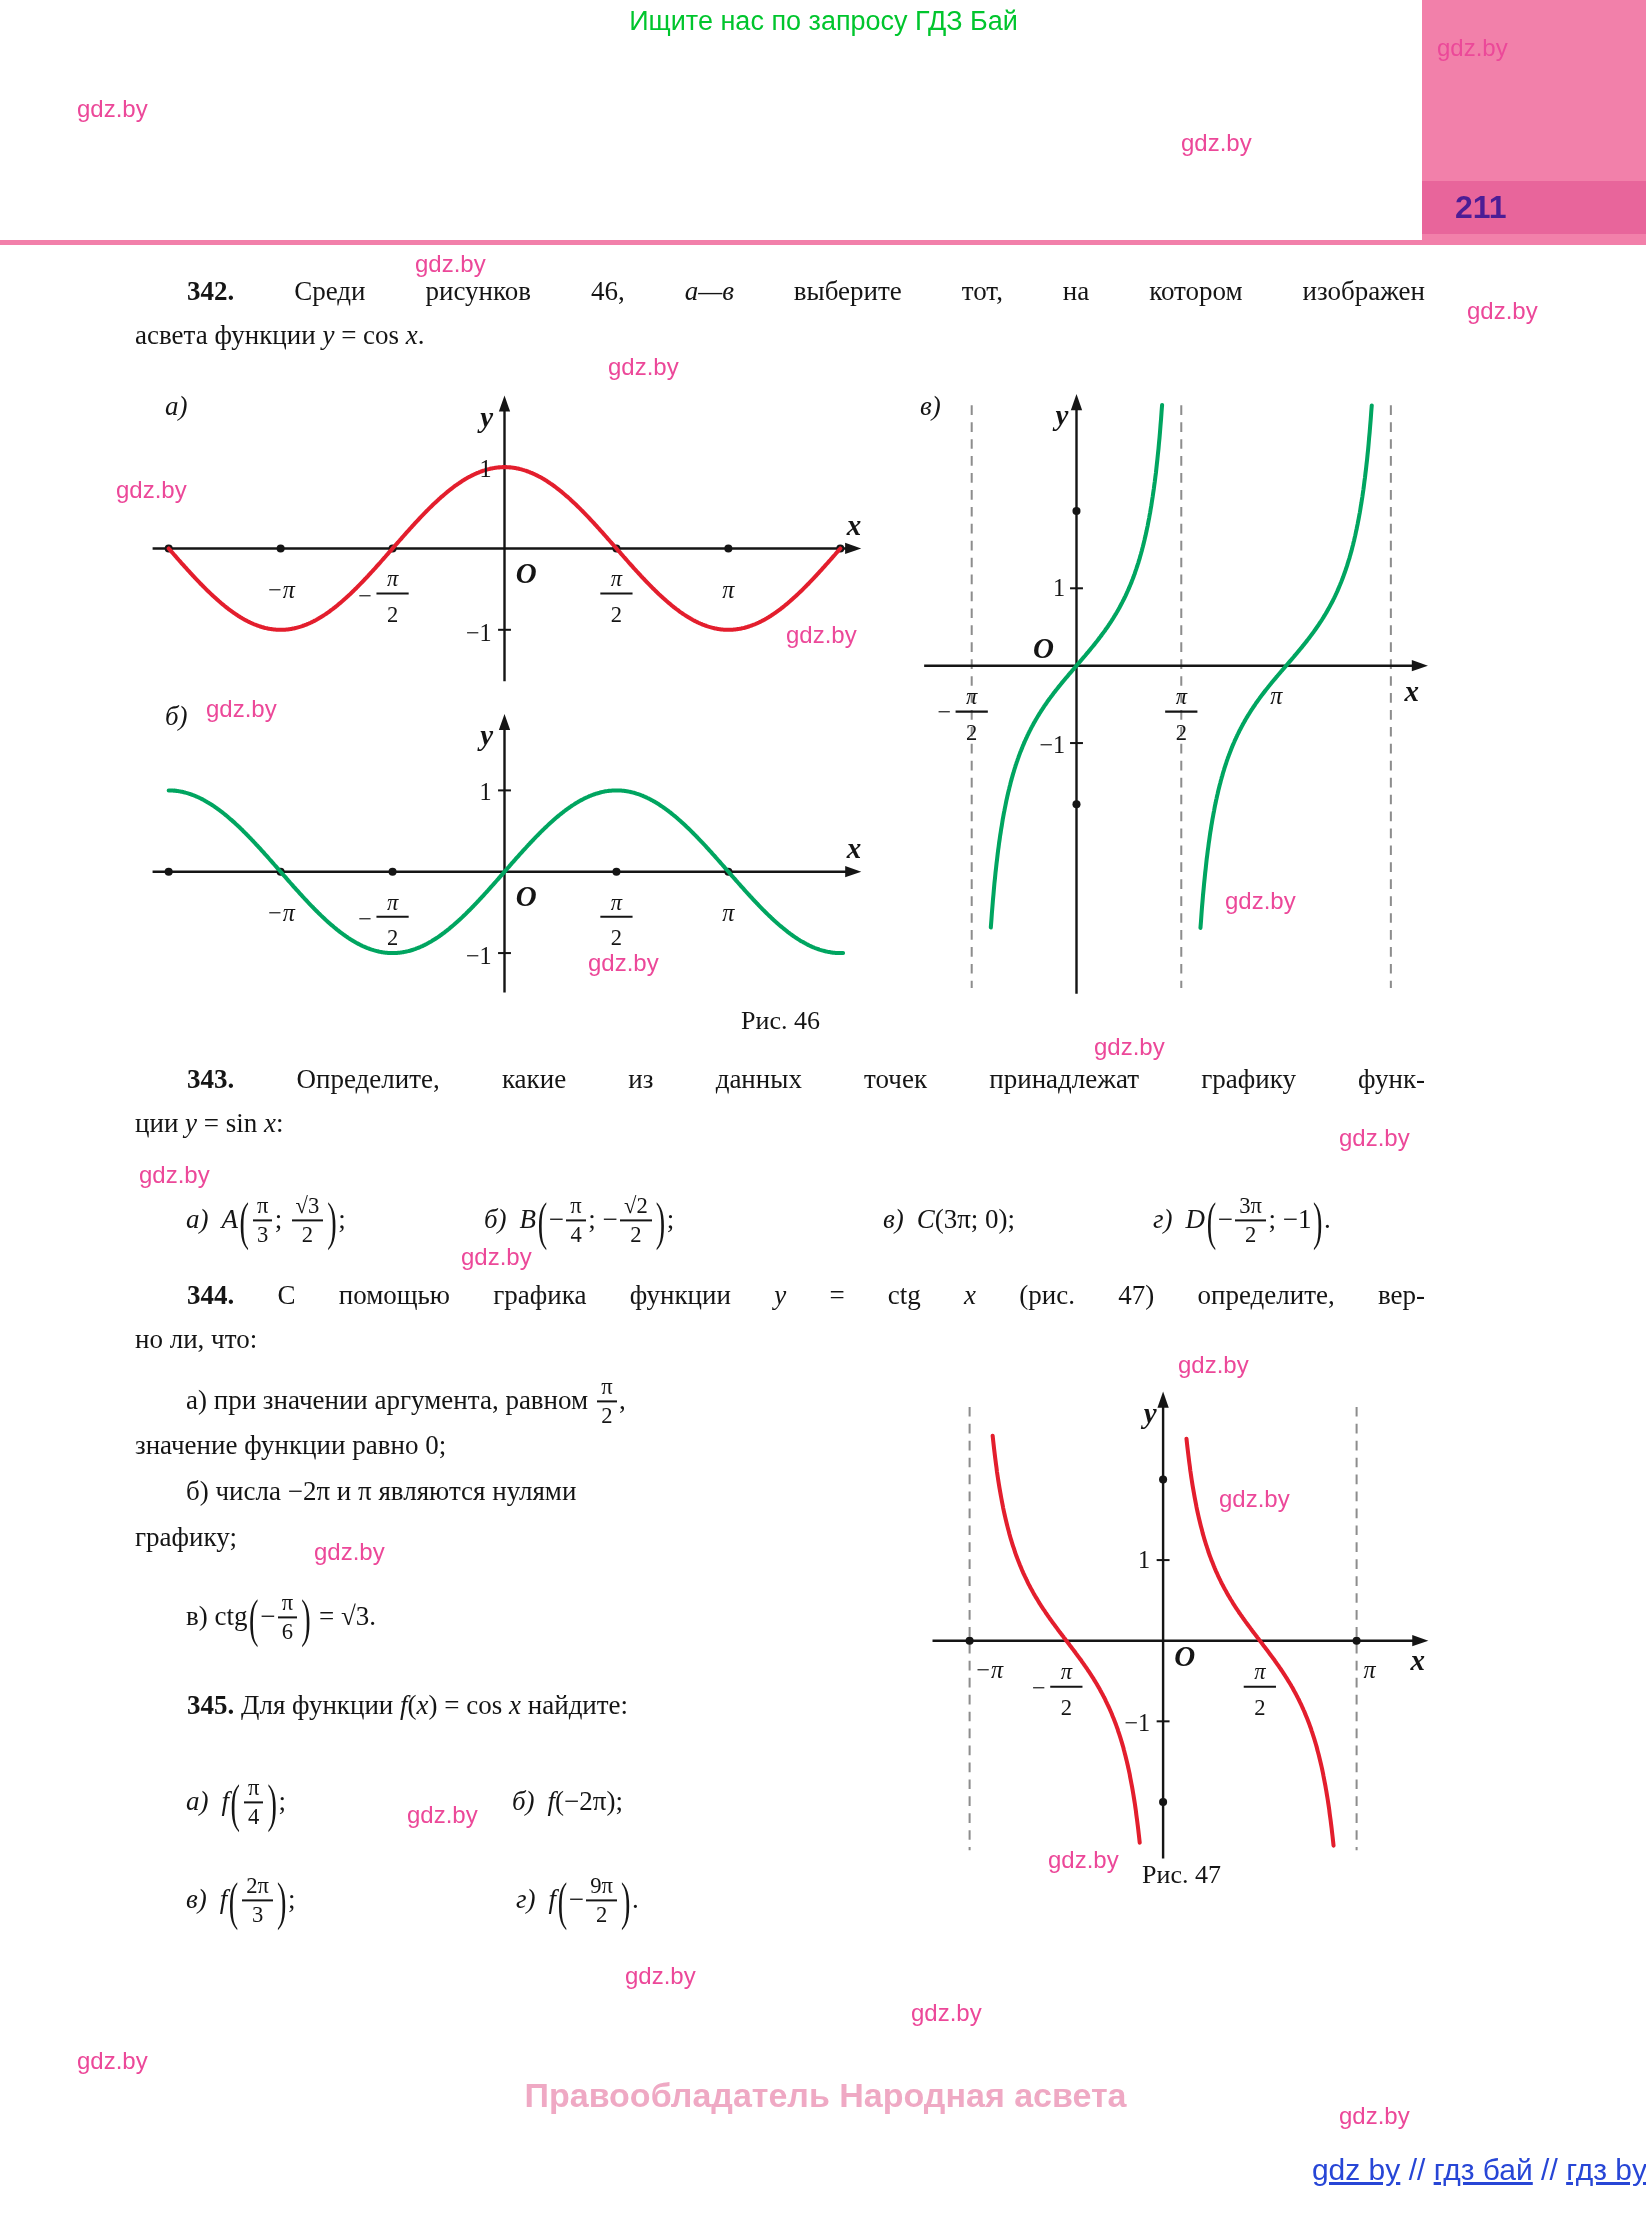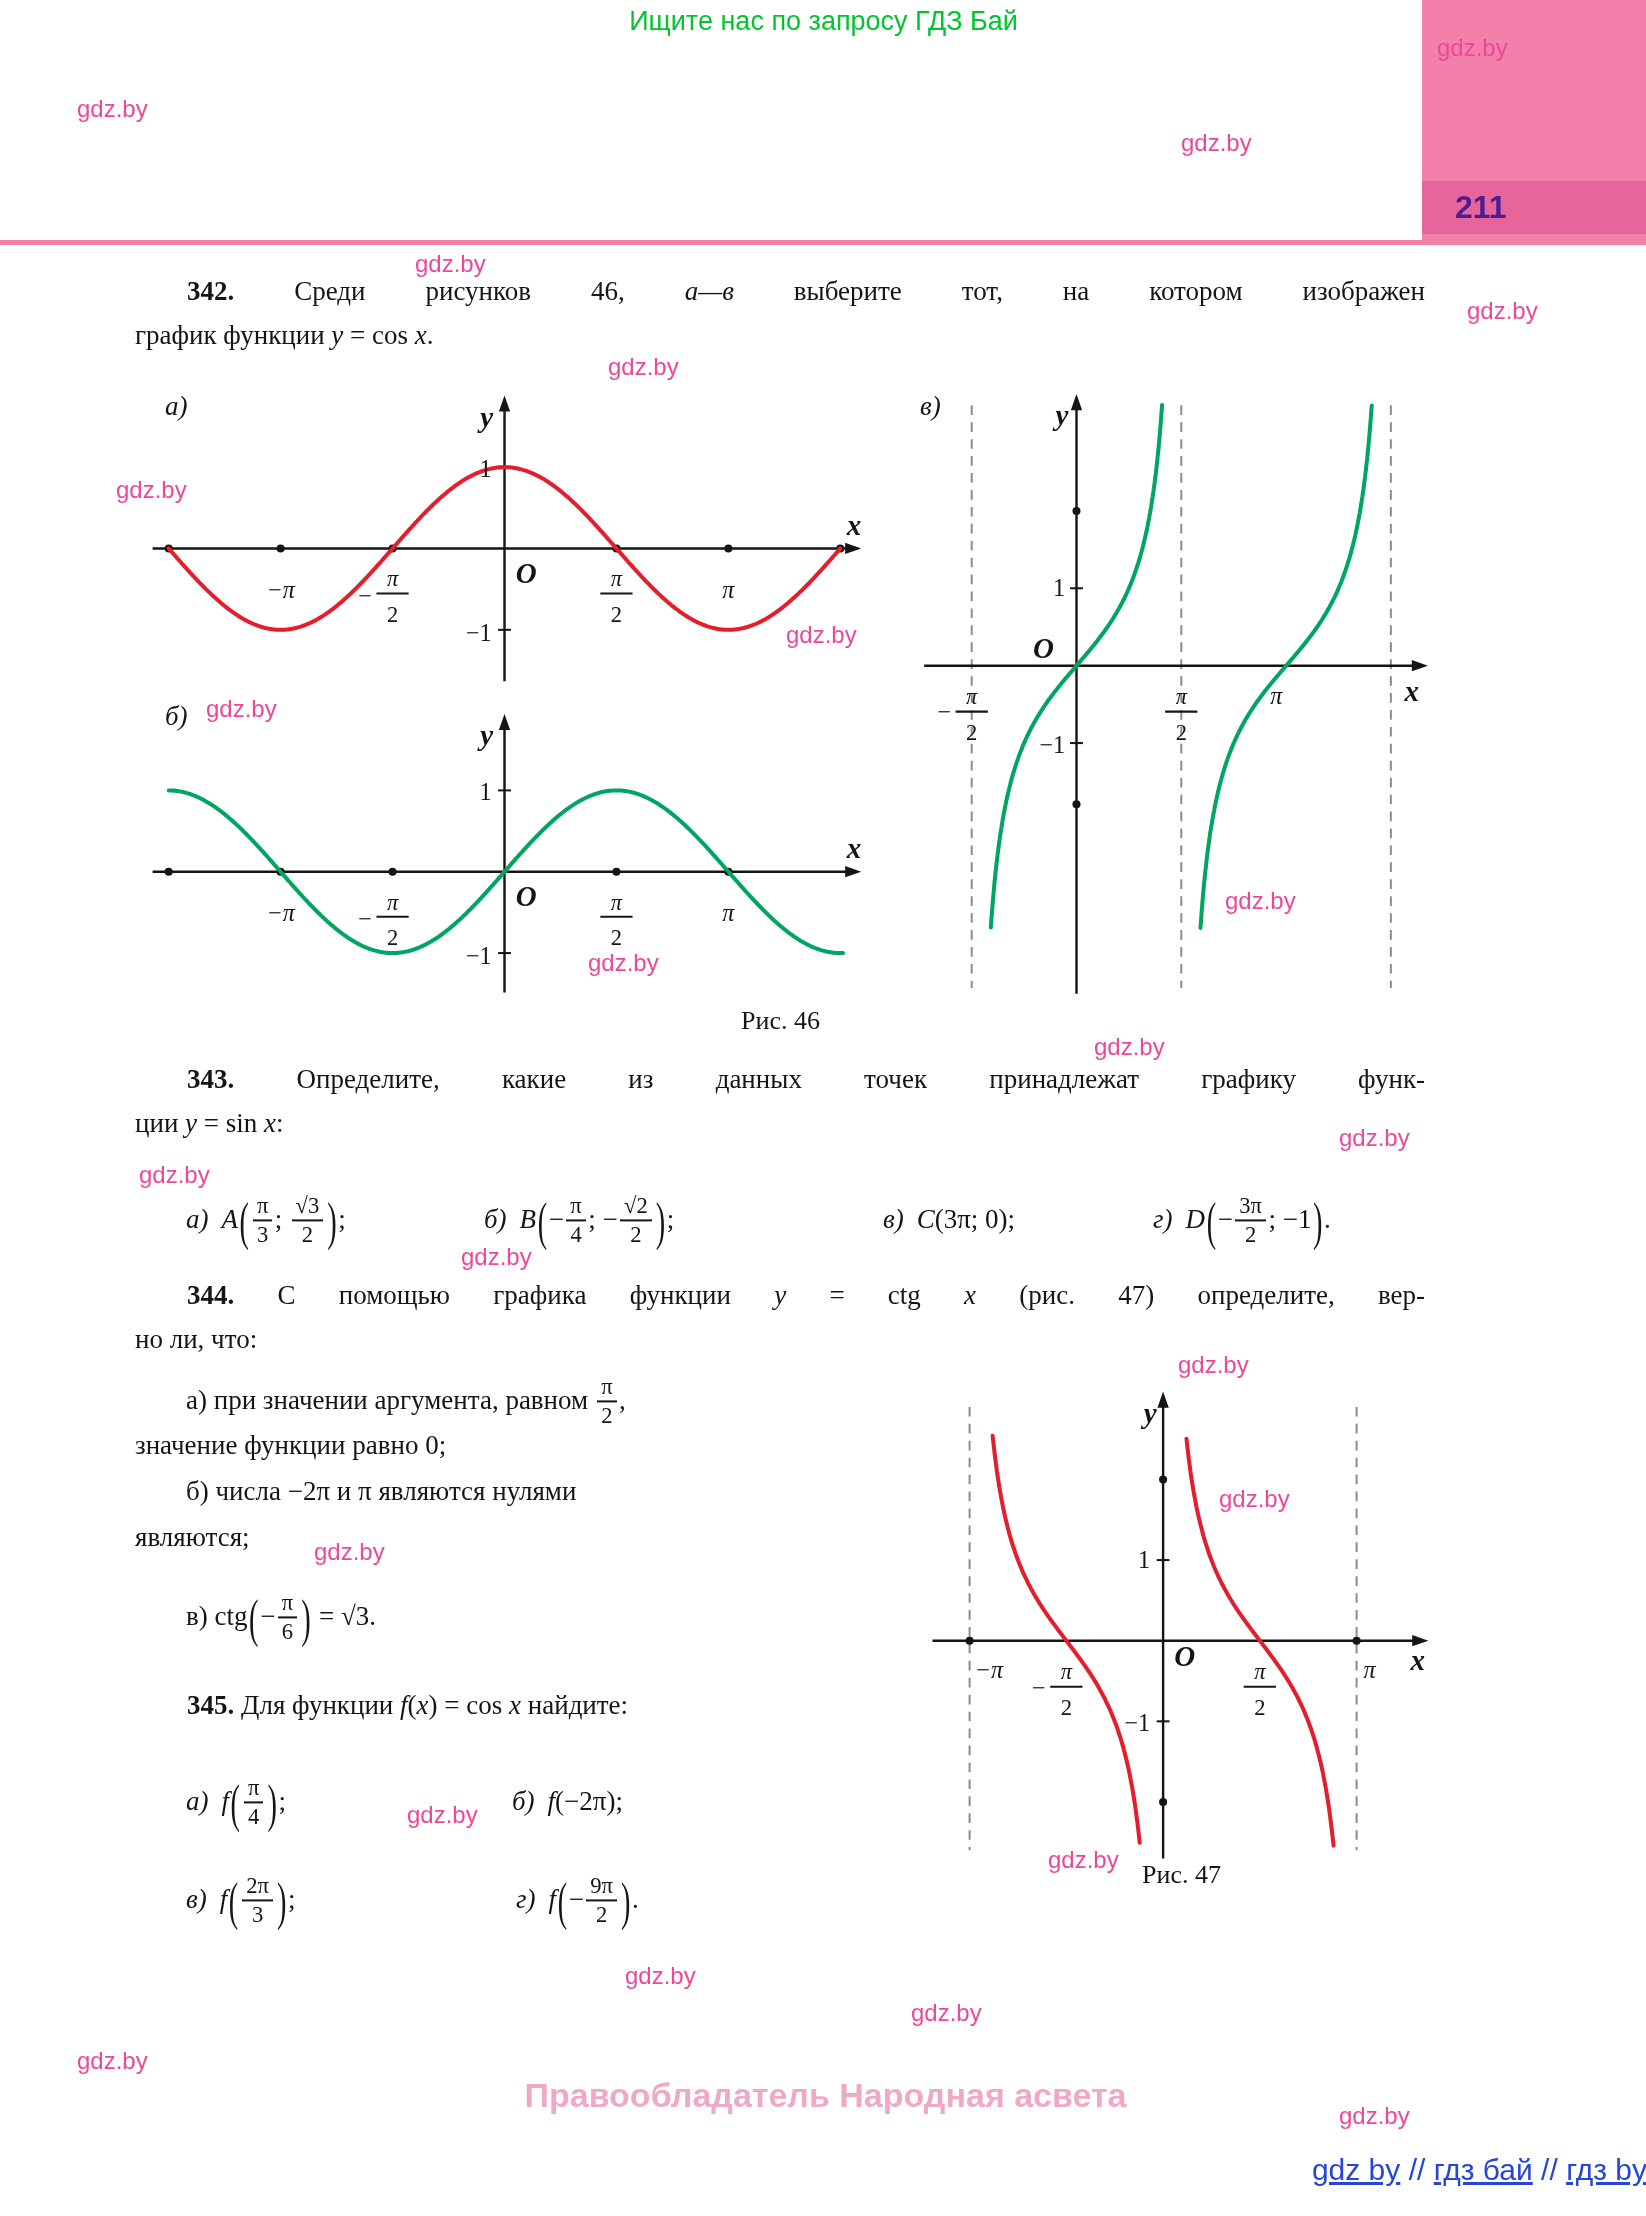--- a/index.html
+++ b/index.html
@@ -84,21 +84,21 @@
   <div class="wm" style="left:407px;top:1801px">gdz.by</div>
   <div class="wm" style="left:1048px;top:1846px">gdz.by</div>
   <div class="wm" style="left:625px;top:1962px">gdz.by</div>
   <div class="wm" style="left:911px;top:1999px">gdz.by</div>
   <div class="wm" style="left:77px;top:2047px">gdz.by</div>
   <div class="wm" style="left:1339px;top:2102px">gdz.by</div>
 
   <p class="para" style="top:269px">
     <span class="jline ind"><span class="b">342.</span>
       <span>Среди рисунков 46, </span><span class="it">а—в</span><span> выберите тот, на котором изображен</span></span>
-    <span class="line"><span>график функции </span><span class="it">y</span><span> = cos </span><span class="it">x</span><span>.</span></span>
+    <span class="line"><span>асвета функции </span><span class="it">y</span><span> = cos </span><span class="it">x</span><span>.</span></span>
   </p>
 
   <div class="glabel" style="left:165px;top:391px">а)</div>
   <svg class="graph" style="left:140px;top:385px" width="758" height="306" viewBox="0 0 940 380">
     <line class="gax" x1="15" y1="203" x2="878" y2="203"></line>
     <path class="garrow" d="M 895 203 L 875 196 L 875 210 Z"></path>
     <line class="gax" x1="452" y1="368" x2="452" y2="30"></line>
     <path class="garrow" d="M 452 13 L 445 33 L 459 33 Z"></path>
     <line class="gtick" x1="444" y1="102" x2="460" y2="102"></line>
     <line class="gtick" x1="444" y1="304" x2="460" y2="304"></line>
@@ -221,21 +221,21 @@
     <span class="jline ind"><span class="b">344.</span>
       <span>С помощью графика функции </span><span class="it">y</span><span> = ctg </span><span class="it">x</span><span> (рис. 47) определите, вер-</span></span>
     <span class="line">но ли, что:</span>
   </p>
 
   <div class="mitem" style="left:186px;top:1360px">
     <span>а) при значении аргумента, равном </span><span class="frac"><span class="n">π</span><span class="d">2</span></span><span>,</span>
   </div>
   <div class="plain" style="left:135px;top:1428px">значение функции равно 0;</div>
   <div class="plain" style="left:186px;top:1474px">б) числа −2π и π являются нулями</div>
-  <div class="plain" style="left:135px;top:1520px">являются;</div>
+  <div class="plain" style="left:135px;top:1520px">графику;</div>
   <div class="mitem" style="left:186px;top:1576px">
     <span>в) ctg</span><span class="bp">(</span><span>−</span><span class="frac"><span class="n">π</span><span class="d">6</span></span><span class="bp">)</span><span> = </span><span>√3</span><span>.</span>
   </div>
 
   <svg class="graph" style="left:918px;top:1381px" width="516" height="492" viewBox="0 0 640 610">
     <line class="gdash" x1="64" y1="32" x2="64" y2="582"></line>
     <line class="gdash" x1="544" y1="32" x2="544" y2="582"></line>
     <line class="gax" x1="18" y1="322" x2="617" y2="322"></line>
     <path class="garrow" d="M 633 322 L 613 315 L 613 329 Z"></path>
     <line class="gax" x1="304" y1="592" x2="304" y2="30"></line>

